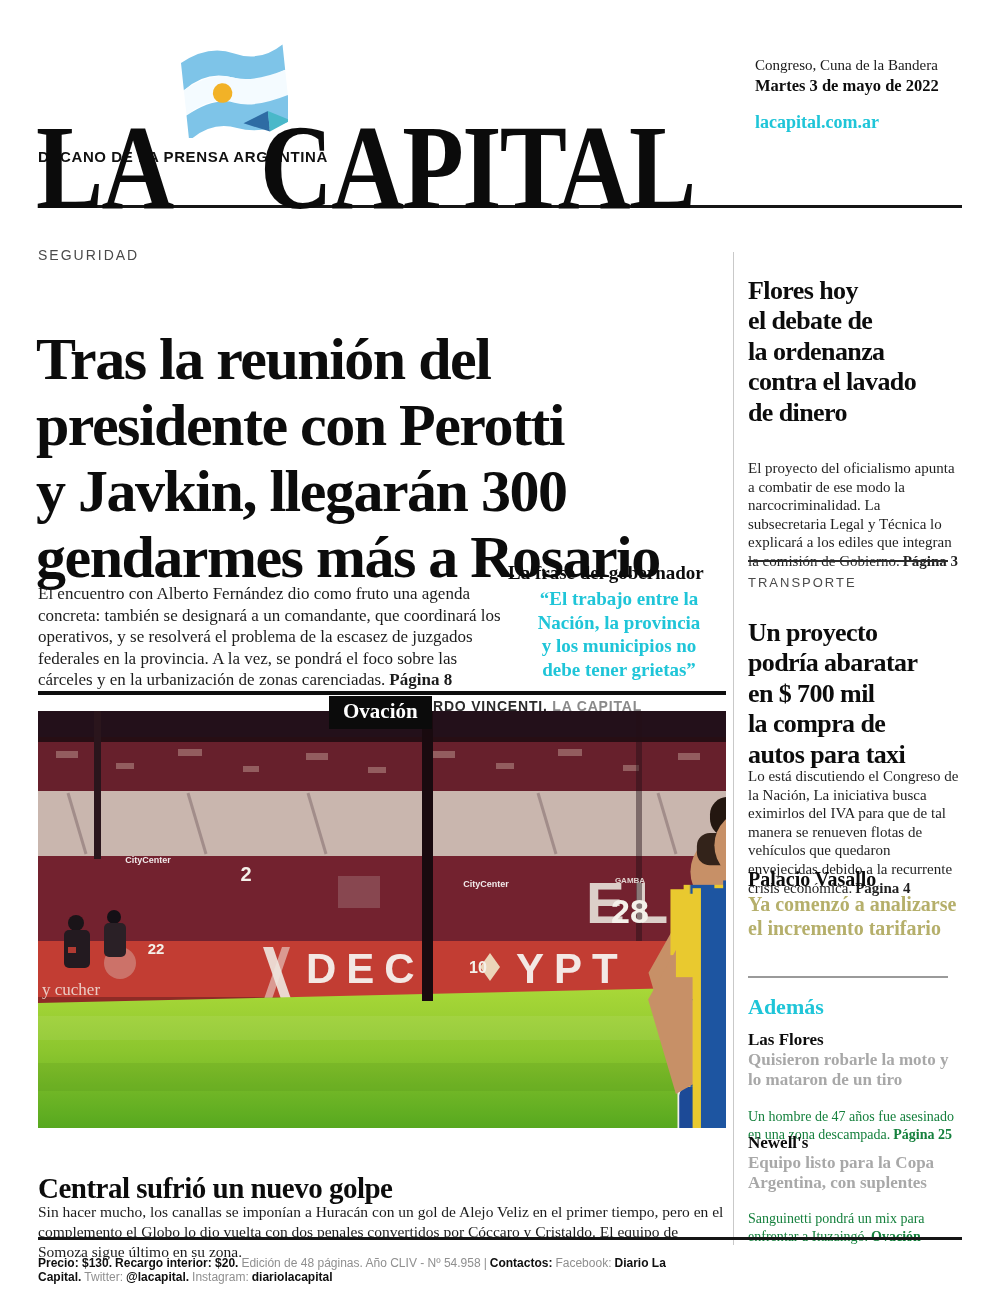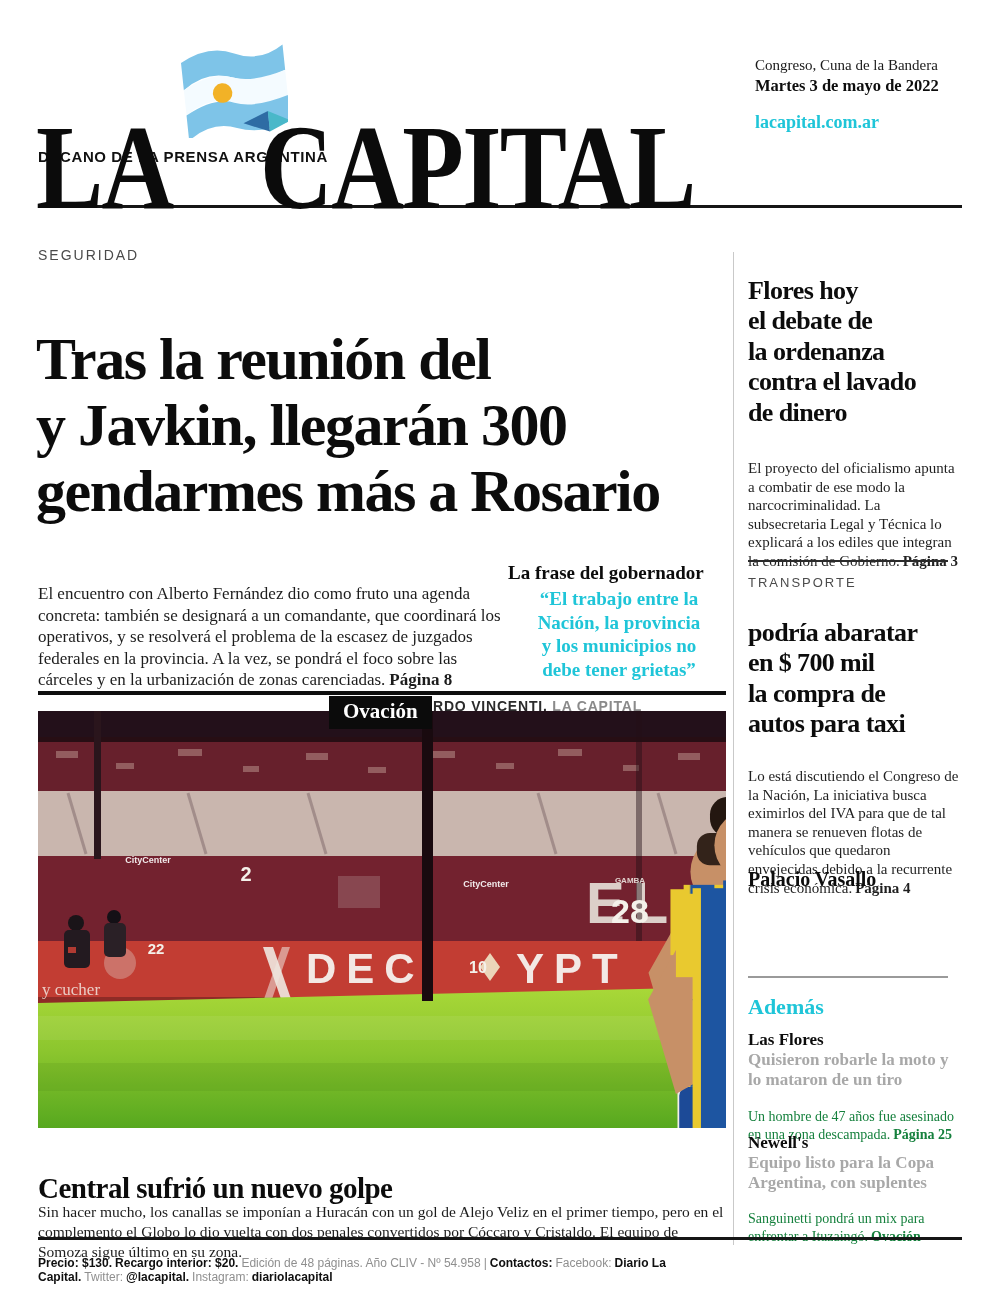--- a/index.html
+++ b/index.html
@@ -93,20 +93,21 @@
   <h1 id="masthead" class="abs"><span>LA</span><span class="gap">CAPITAL</span></h1>
   <div id="tagline" class="abs">DECANO DE LA PRENSA ARGENTINA</div>
   <div id="hdr-city" class="abs">Congreso, Cuna de la Bandera</div>
   <div id="hdr-date" class="abs">Martes 3 de mayo de 2022</div>
   <a id="hdr-web" class="abs" href="#">lacapital.com.ar</a>
   <div class="abs rule-x" style="top:205px;"></div>
 
   <div id="kicker" class="abs">SEGURIDAD</div>
   <h2 id="headline" class="abs">
     <span>Tras la reunión del</span>
+    <span>presidente con Perotti</span>
     <span>y Javkin, llegarán 300</span>
     <span>gendarmes más a Rosario</span>
   </h2>
   <p id="lede" class="abs"><span>El encuentro con Alberto Fernández dio como fruto una agenda concreta: también se designará a un comandante, que coordinará los operativos, y se resolverá el problema de la escasez de juzgados federales en la provincia. A la vez, se pondrá el foco sobre las cárceles y en la urbanización de zonas carenciadas.</span><b>Página 8</b></p>
   <div id="frase" class="abs">
     <div id="frase-title">La frase del gobernador</div>
     <div id="frase-quote">
       <span>“El trabajo entre la</span>
       <span>Nación, la provincia</span>
       <span>y los municipios no</span>
@@ -263,28 +264,30 @@
     <span>el debate de</span>
     <span>la ordenanza</span>
     <span>contra el lavado</span>
     <span>de dinero</span>
   </h2>
   <p id="s1-body" class="abs sb sb-body"><span>El proyecto del oficialismo apunta a combatir de ese modo la narcocriminalidad. La subsecretaria Legal y Técnica lo explicará a los ediles que integran la comisión de Gobierno.</span><b>Página 3</b></p>
   <div id="s-rule1" class="abs"></div>
 
   <div id="s2-kicker" class="abs sb">TRANSPORTE</div>
   <h2 id="s2-head" class="abs sb sb-head">
+    <span>Un proyecto</span>
     <span>podría abaratar</span>
     <span>en $ 700 mil</span>
     <span>la compra de</span>
     <span>autos para taxi</span>
   </h2>
   <p id="s2-body" class="abs sb sb-body"><span>Lo está discutiendo el Congreso de la Nación, La iniciativa busca eximirlos del IVA para que de tal manera se renueven flotas de vehículos que quedaron envejecidas debido a la recurrente crisis económica.</span><b>Página 4</b></p>
 
   <div id="s3-title" class="abs sb">Palacio Vasallo</div>
+  <div id="s3-sub" class="abs sb">Ya comenzó a analizarse el incremento tarifario</div>
   <div id="s-rule2" class="abs"></div>
 
   <div id="ademas-label" class="abs sb">Además</div>
 
   <div id="a1-tag" class="abs sb ad-tag">Las Flores</div>
   <div id="a1-head" class="abs sb ad-head">Quisieron robarle la moto y lo mataron de un tiro</div>
   <p id="a1-body" class="abs sb ad-body"><span>Un hombre de 47 años fue asesinado en una zona descampada.</span><b>Página 25</b></p>
 
   <div id="a2-tag" class="abs sb ad-tag">Newell's</div>
   <div id="a2-head" class="abs sb ad-head">Equipo listo para la Copa Argentina, con suplentes</div>

